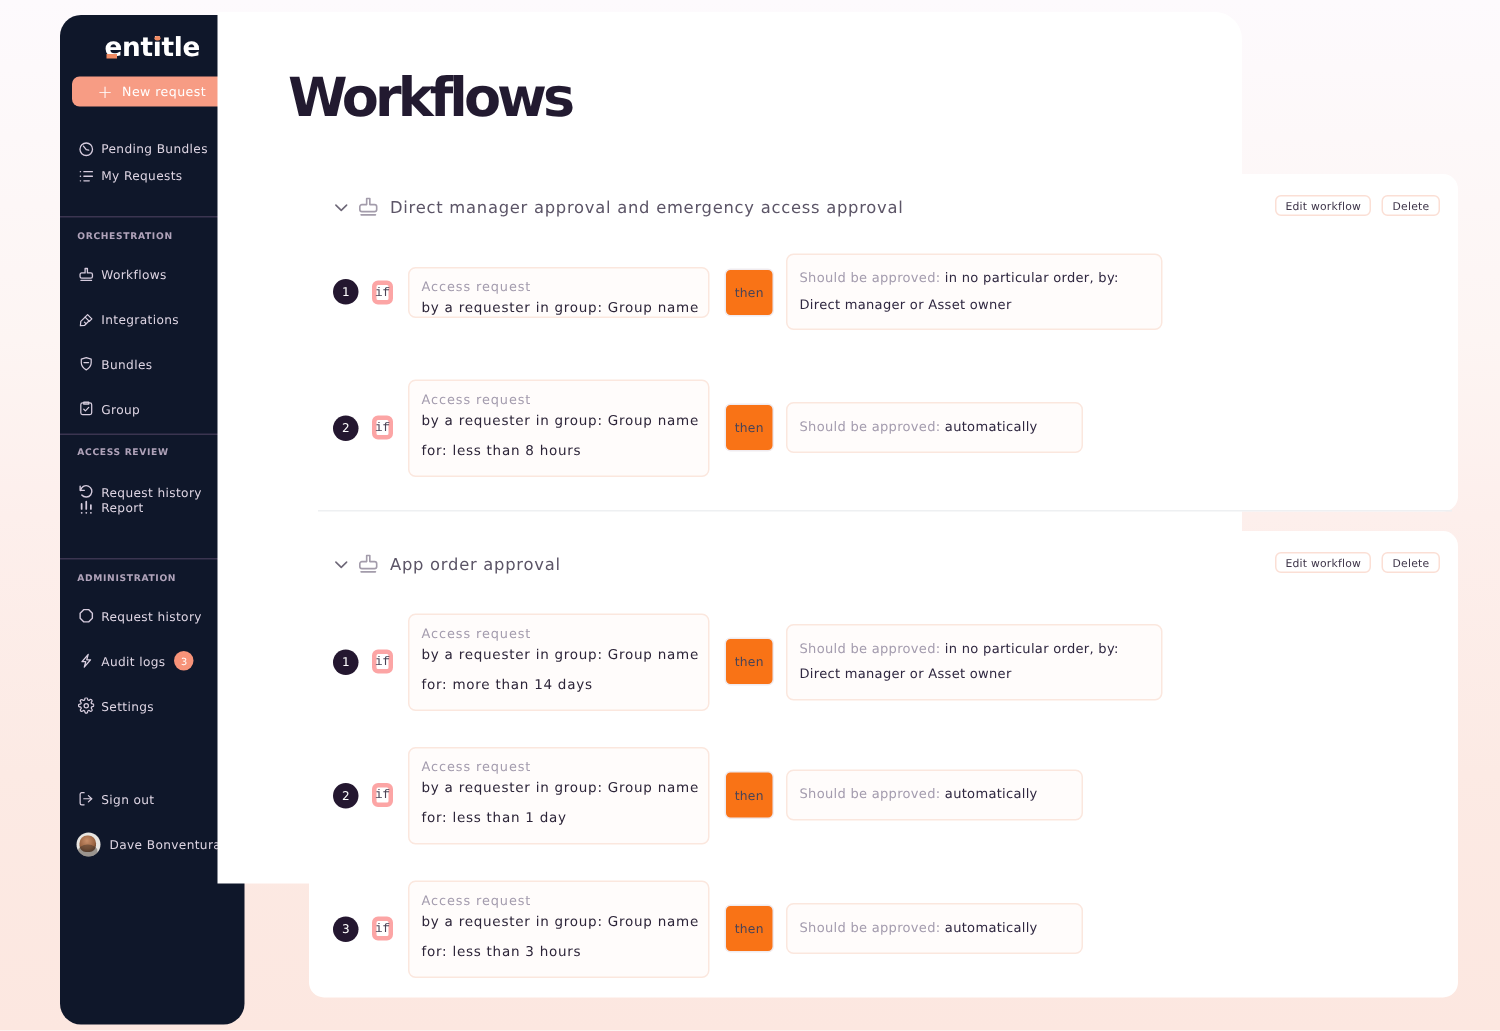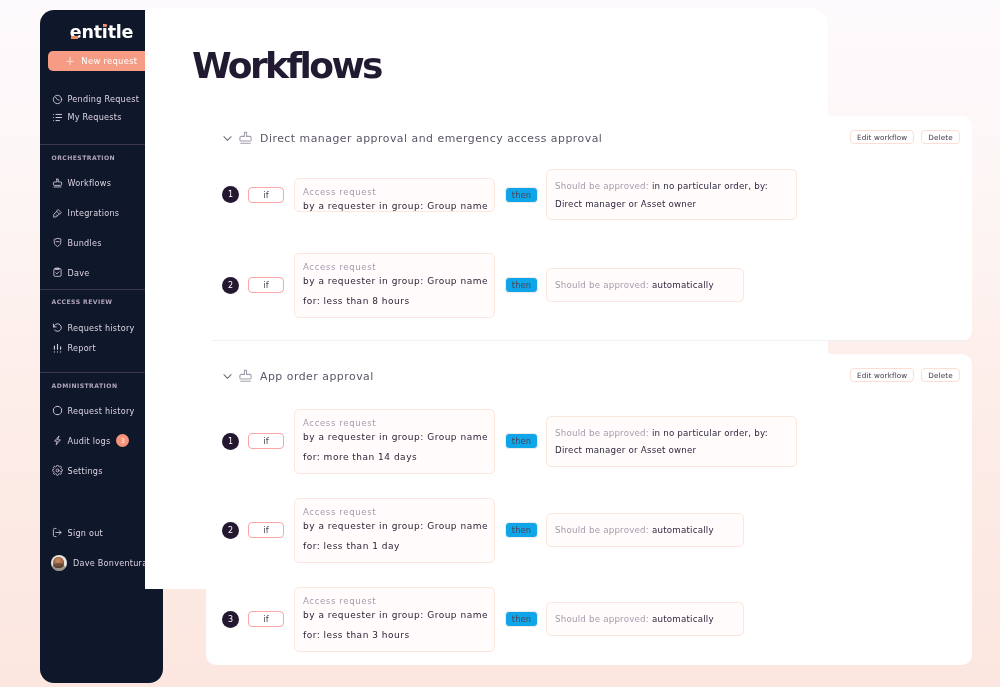--- a/index.html
+++ b/index.html
@@ -57,25 +57,25 @@
   .wfhead .chev{width:11px;height:11px;display:block;margin-left:-1px;}
   .wfhead .stamp{width:15px;height:15px;display:block;margin-left:-2px;}
   .hdbtns{position:absolute;display:flex;gap:7px;}
   .hdbtn{border:1px solid #fbdfd5;border-radius:4px;font-size:7.2px;color:#3d3448;
     padding:0 6px;background:#fff;height:14px;display:flex;align-items:center;
     box-sizing:border-box;letter-spacing:.15px;}
 
   .rulerow{position:absolute;display:flex;align-items:center;}
   .rnum{width:17px;height:17px;border-radius:50%;background:#241730;color:#fff;
     font-size:8px;display:flex;align-items:center;justify-content:center;flex:0 0 17px;}
-  .iftag{margin-left:9px;border:1px solid #fca5a5;border-radius:4px;background:#fff;
-    font-size:8.4px;color:#4b4456;width:36px;height:16px;display:flex;
-    align-items:center;justify-content:center;box-sizing:border-box;}
-  .thentag{border:1px solid #f0ebef;border-radius:4px;background:#0ea5e9;
-    font-size:8.2px;color:#4b4456;width:33px;height:16px;display:flex;
+  .iftag{margin-left:9px;border:3px solid #fca5a5;border-radius:4px;background:#fff;
+    font-size:8.4px;color:#4b4456;width:14px;height:16px;display:flex;
+    align-items:center;justify-content:center;box-sizing:border-box;font-family:Liberation Mono, monospace;}
+  .thentag{border:1px solid #f0ebef;border-radius:4px;background:#f97316;
+    font-size:8.2px;color:#4b4456;width:33px;height:32px;display:flex;
     align-items:center;justify-content:center;box-sizing:border-box;letter-spacing:.2px;}
   .condbox{margin-left:10px;border:1px solid #fbe7de;border-radius:5px;background:#fffcfb;
     padding:0 8px;box-sizing:border-box;width:200px;white-space:nowrap;}
   .condbox .l1{font-size:8.6px;color:#a49cae;line-height:1;padding-top:9px;letter-spacing:.6px;}
   .condbox .l2{font-size:9px;color:#2c2438;line-height:1;padding-top:5px;letter-spacing:.5px;}
   .condbox .l3{font-size:9px;color:#2c2438;line-height:1;padding-top:11px;padding-bottom:11px;letter-spacing:.5px;}
   .actbox{margin-left:8px;border:1px solid #fbe7de;border-radius:5px;background:#fffcfb;
     padding:0 8px;box-sizing:border-box;font-size:8.7px;letter-spacing:.2px;white-space:nowrap;}
   .actbox .mut{color:#a49cae;}
   .actbox .str{color:#2f2740;}
@@ -96,21 +96,21 @@
       <span>New request</span>
     </div>
 
     <div class="navitem" style="top:81px">
       <span class="ic">
           <svg viewBox="0 0 20 20" fill="none" stroke="#d5cbdd" stroke-width="1.6" stroke-linecap="round" stroke-linejoin="round">
             <circle cx="10" cy="10" r="7.6"></circle>
             <path d="M6.6 6.2 10 10.4l3 .6"></path>
           </svg>
         </span>
-      <span>Pending Request</span>
+      <span>Pending Bundles</span>
     </div>
     <div class="navitem" style="top:99px">
       <span class="ic">
           <svg viewBox="0 0 20 20" fill="none" stroke="#d5cbdd" stroke-width="1.8" stroke-linecap="round">
             <path d="M2.9 4.4h.1M2.9 10h.1M2.9 15.6h.1"></path>
             <path d="M7.2 4.4h10.2M7.2 10h10.2M7.2 15.6h6.4"></path>
           </svg>
         </span>
       <span>My Requests</span>
     </div>
@@ -147,36 +147,36 @@
       <span>Bundles</span>
     </div>
     <div class="navitem" style="top:254.5px">
       <span class="ic">
           <svg viewBox="0 0 20 20" fill="none" stroke="#d9cfe0" stroke-width="1.5" stroke-linecap="round" stroke-linejoin="round">
             <rect x="3.4" y="3" width="13.2" height="14" rx="2.2"></rect>
             <path d="M7 1.9h6v2.6H7z"></path>
             <path d="M7 10.6l2 2 4-4.2"></path>
           </svg>
         </span>
-      <span>Dave</span>
+      <span>Group</span>
     </div>
 
     <div class="sep" style="top:279px"></div>
     <div class="seclabel" style="top:289px">ACCESS REVIEW</div>
 
     <div class="navitem" style="top:309.5px">
       <span class="ic">
           <svg viewBox="0 0 20 20" fill="none" stroke="#d5cbdd" stroke-width="1.7" stroke-linecap="round" stroke-linejoin="round">
             <path d="M3.1 9.2a6.9 6.9 0 1 1 1.5 5.3"></path>
             <path d="M2.6 3.8v5.1h5.1"></path>
           </svg>
         </span>
       <span>Request history</span>
     </div>
-    <div class="navitem" style="top:330px">
+    <div class="navitem" style="top:320px">
       <span class="ic">
           <svg viewBox="0 0 20 20" fill="none" stroke="#d5cbdd" stroke-width="2.1" stroke-linecap="round">
             <path d="M4.4 11.4V5.4M10 11.4V2.6M15.6 11.4V6.8"></path>
             <path d="M4.4 16.2h.1M10 16.2h.1M15.6 16.2h.1"></path>
           </svg>
         </span>
       <span>Report</span>
     </div>
 
     <div class="sep" style="top:362px"></div>

